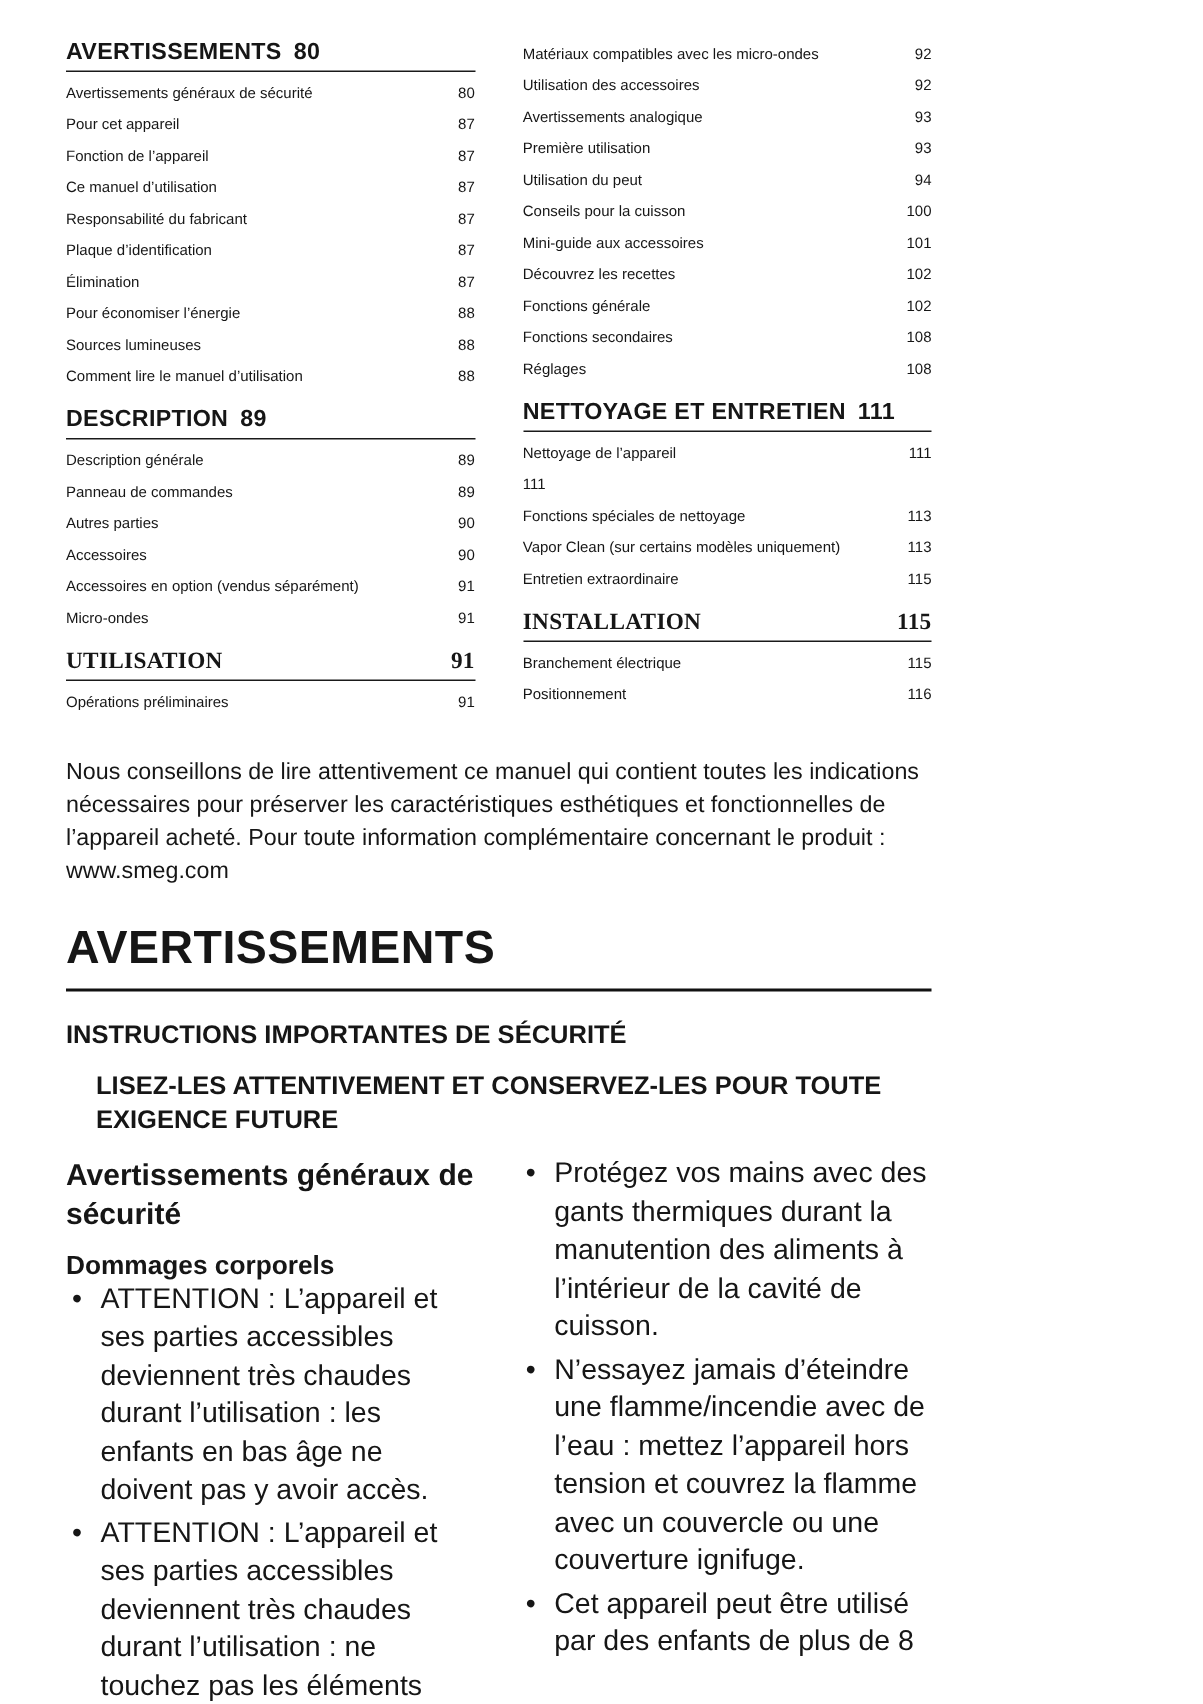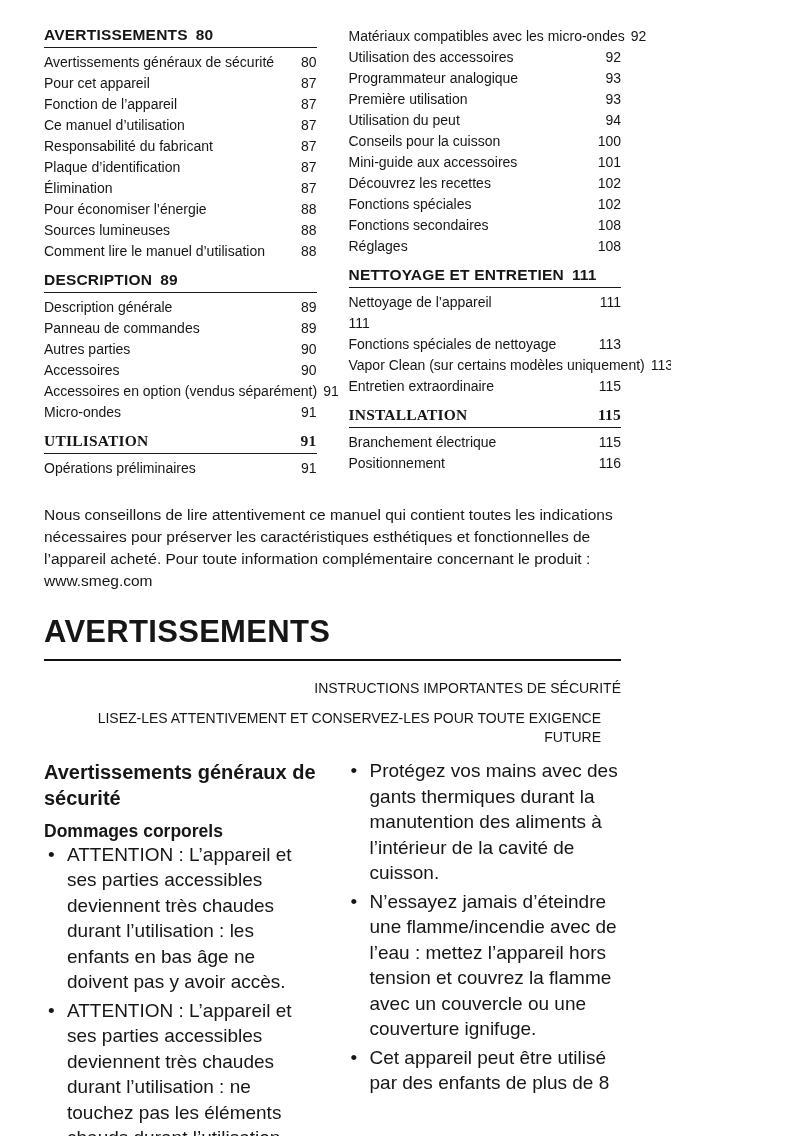--- a/index.html
+++ b/index.html
@@ -25,37 +25,37 @@
     display: flex; align-items: baseline;
     font-weight: 700; font-size: 15.5px; letter-spacing: 0.2px;
     border-bottom: 1.5px solid #1a1a1a;
     padding-bottom: 3px; margin-bottom: 4px;
   }
   .toc-header.inline { justify-content: flex-start; gap: 8px; }
   .toc-header.split  { justify-content: space-between; font-family: Liberation Serif, serif; }
   .toc-entries { display: block; }
   .toc-entry {
     display: flex; justify-content: space-between; align-items: baseline;
-    font-size: 14px; line-height: 21px; gap: 6px;
+    font-size: 10px; line-height: 21px; gap: 6px;
   }
   .entry-label { white-space: nowrap; }
   .entry-page  { white-space: nowrap; }
 
   
   .intro { margin-top: 16px; font-size: 15.5px; line-height: 1.42; }
 
   
   .chapter-title {
     margin-top: 22px;
     font-size: 31px; font-weight: 700; letter-spacing: 0.3px;
     border-bottom: 2.5px solid #111;
     padding-bottom: 9px;
   }
   .subtitle {
-    text-align: right; font-weight: 400; font-size: 14px; line-height: 1.32;
+    text-align: left; font-weight: 700; font-size: 17px; line-height: 1.32;
   }
   .subtitle.first  { margin-top: 18px; }
   .subtitle.second { margin-top: 12px; padding: 0 20px; }
 
   
   .body-cols { display: flex; gap: 28px; margin-top: 12px; }
   .body-col { flex: 1 1 0; min-width: 0; }
   .section-heading {
     font-size: 20px; font-weight: 700; line-height: 1.26; margin: 2px 0 10px;
   }
@@ -201,21 +201,21 @@
               <span class="entry-label">Matériaux compatibles avec les micro-ondes</span>
               <span class="entry-page">92</span>
             </div>
 
             <div class="toc-entry">
               <span class="entry-label">Utilisation des accessoires</span>
               <span class="entry-page">92</span>
             </div>
 
             <div class="toc-entry">
-              <span class="entry-label">Programmateur analogique</span>
+              <span class="entry-label">Avertissements analogique</span>
               <span class="entry-page">93</span>
             </div>
 
             <div class="toc-entry">
               <span class="entry-label">Première utilisation</span>
               <span class="entry-page">93</span>
             </div>
 
             <div class="toc-entry">
               <span class="entry-label">Utilisation du peut</span>
@@ -231,21 +231,21 @@
               <span class="entry-label">Mini-guide aux accessoires</span>
               <span class="entry-page">101</span>
             </div>
 
             <div class="toc-entry">
               <span class="entry-label">Découvrez les recettes</span>
               <span class="entry-page">102</span>
             </div>
 
             <div class="toc-entry">
-              <span class="entry-label">Fonctions spéciales</span>
+              <span class="entry-label">Fonctions générale</span>
               <span class="entry-page">102</span>
             </div>
 
             <div class="toc-entry">
               <span class="entry-label">Fonctions secondaires</span>
               <span class="entry-page">108</span>
             </div>
 
             <div class="toc-entry">
               <span class="entry-label">Réglages</span>

